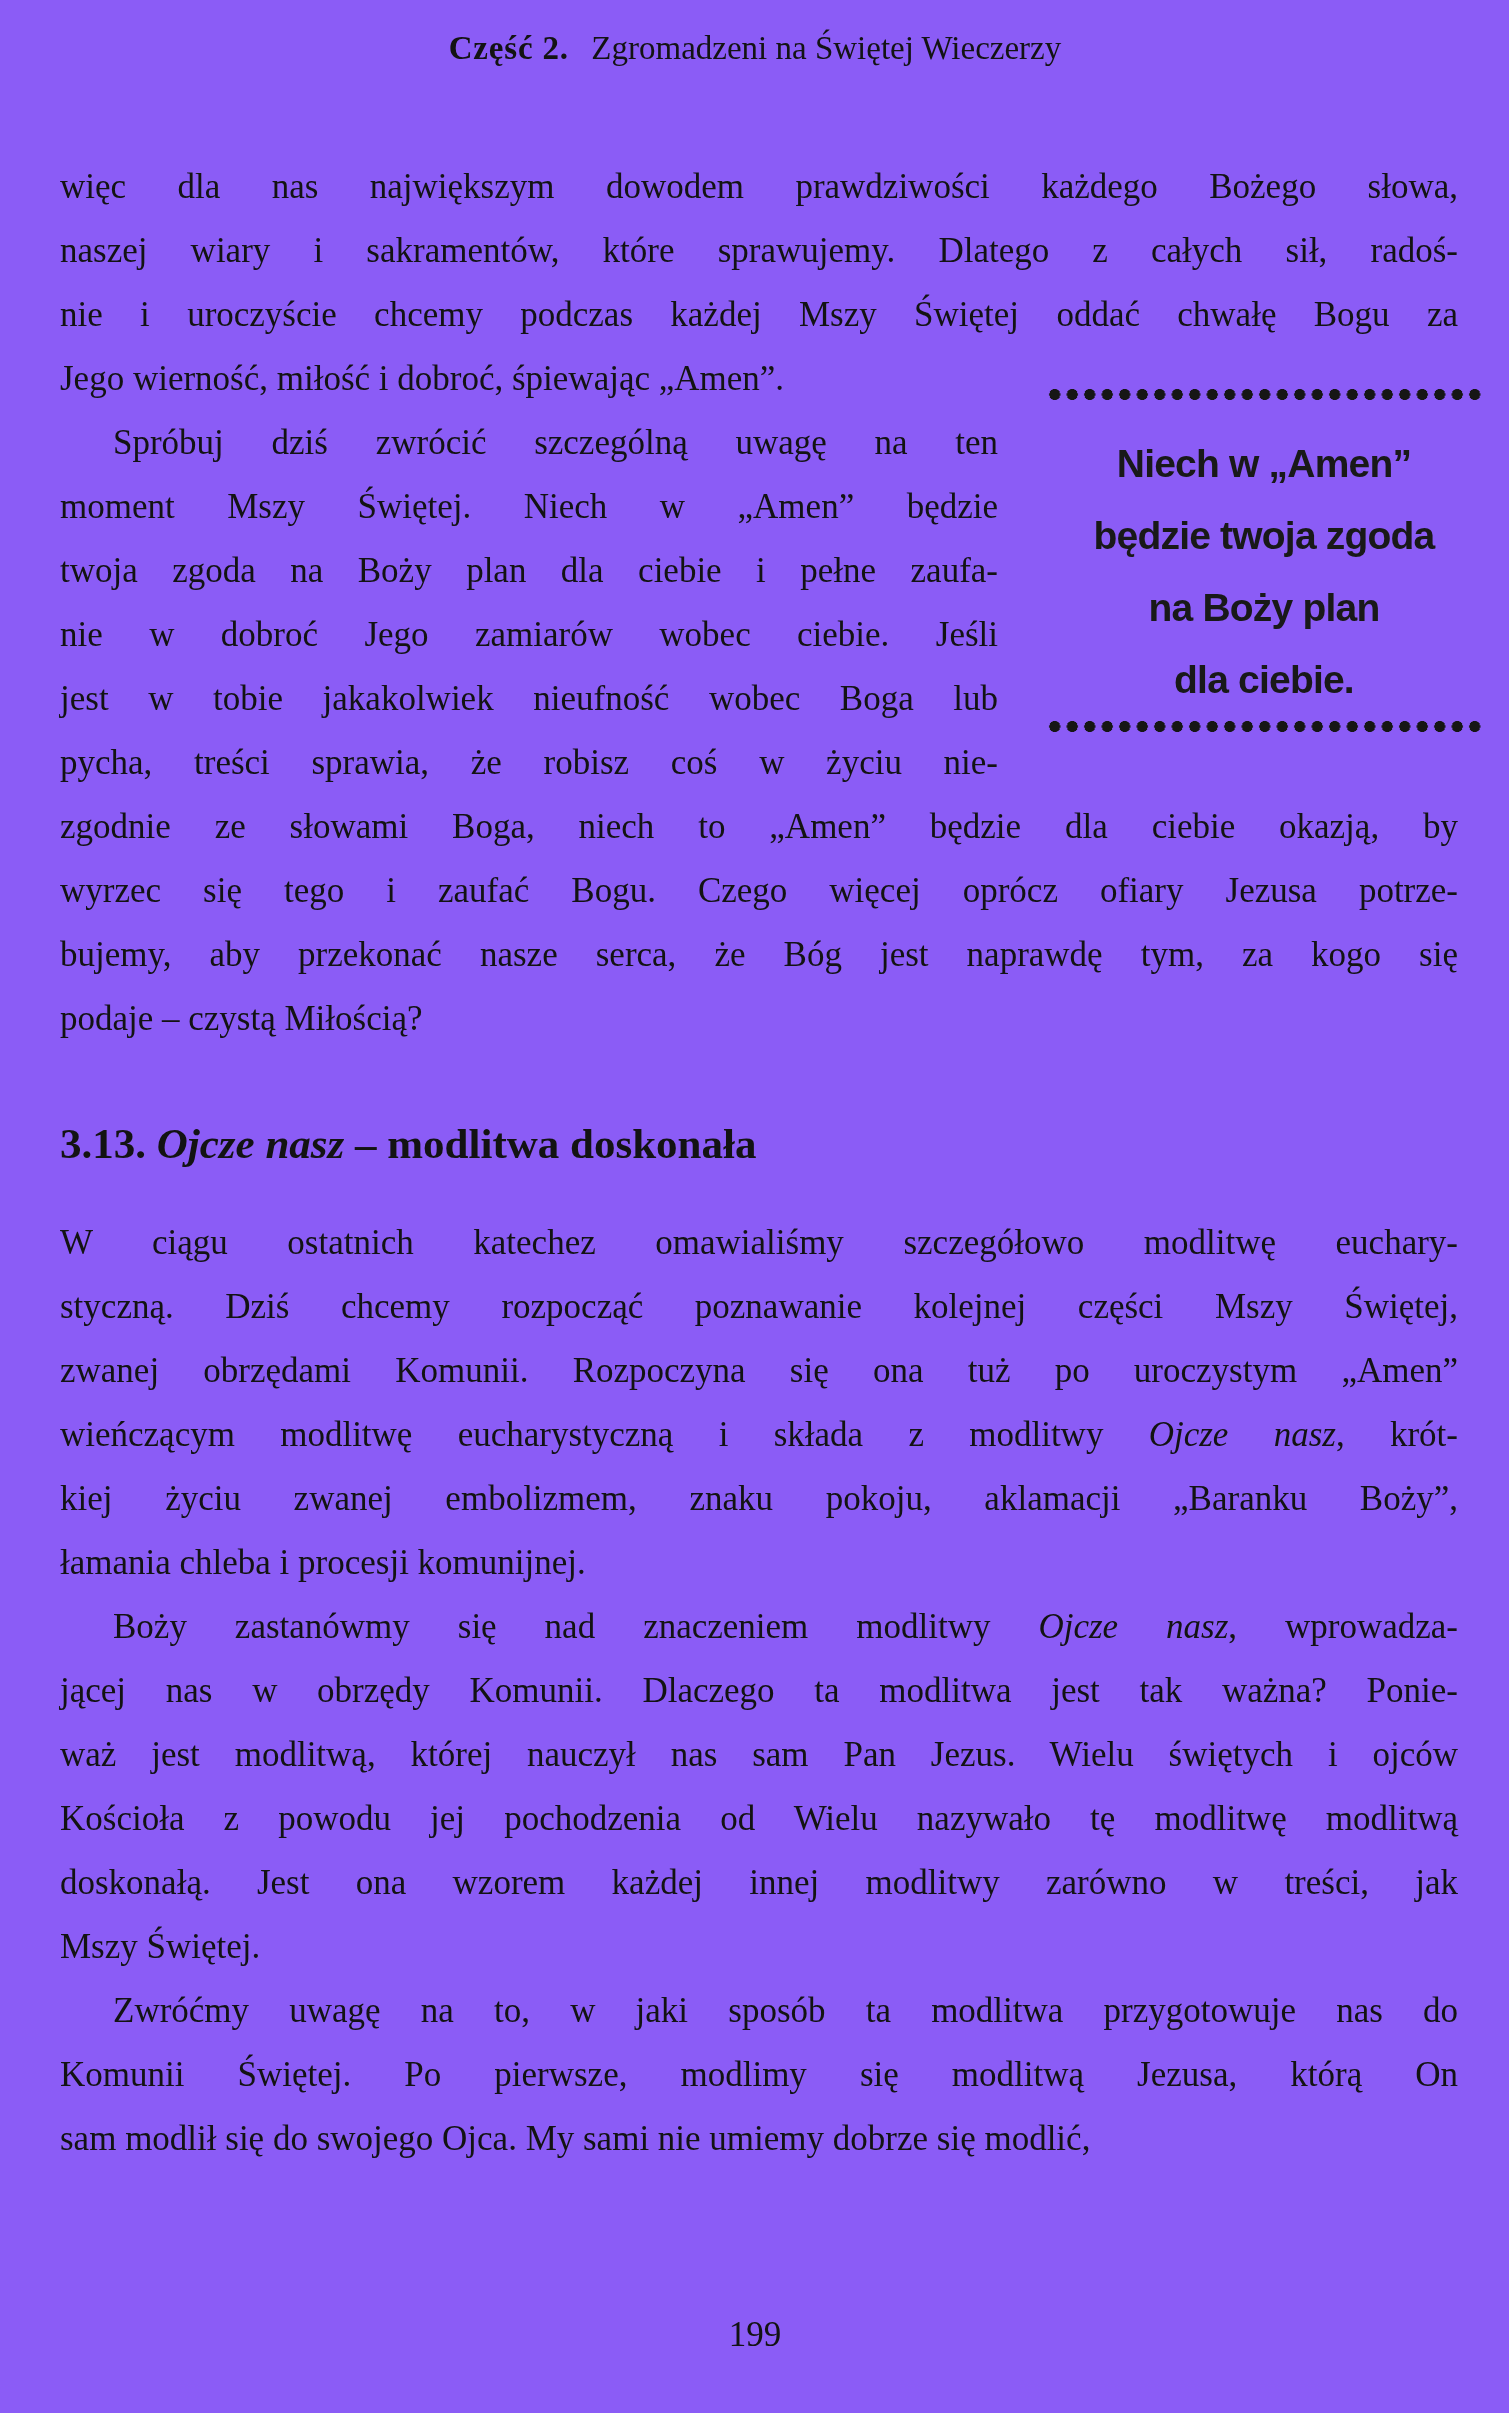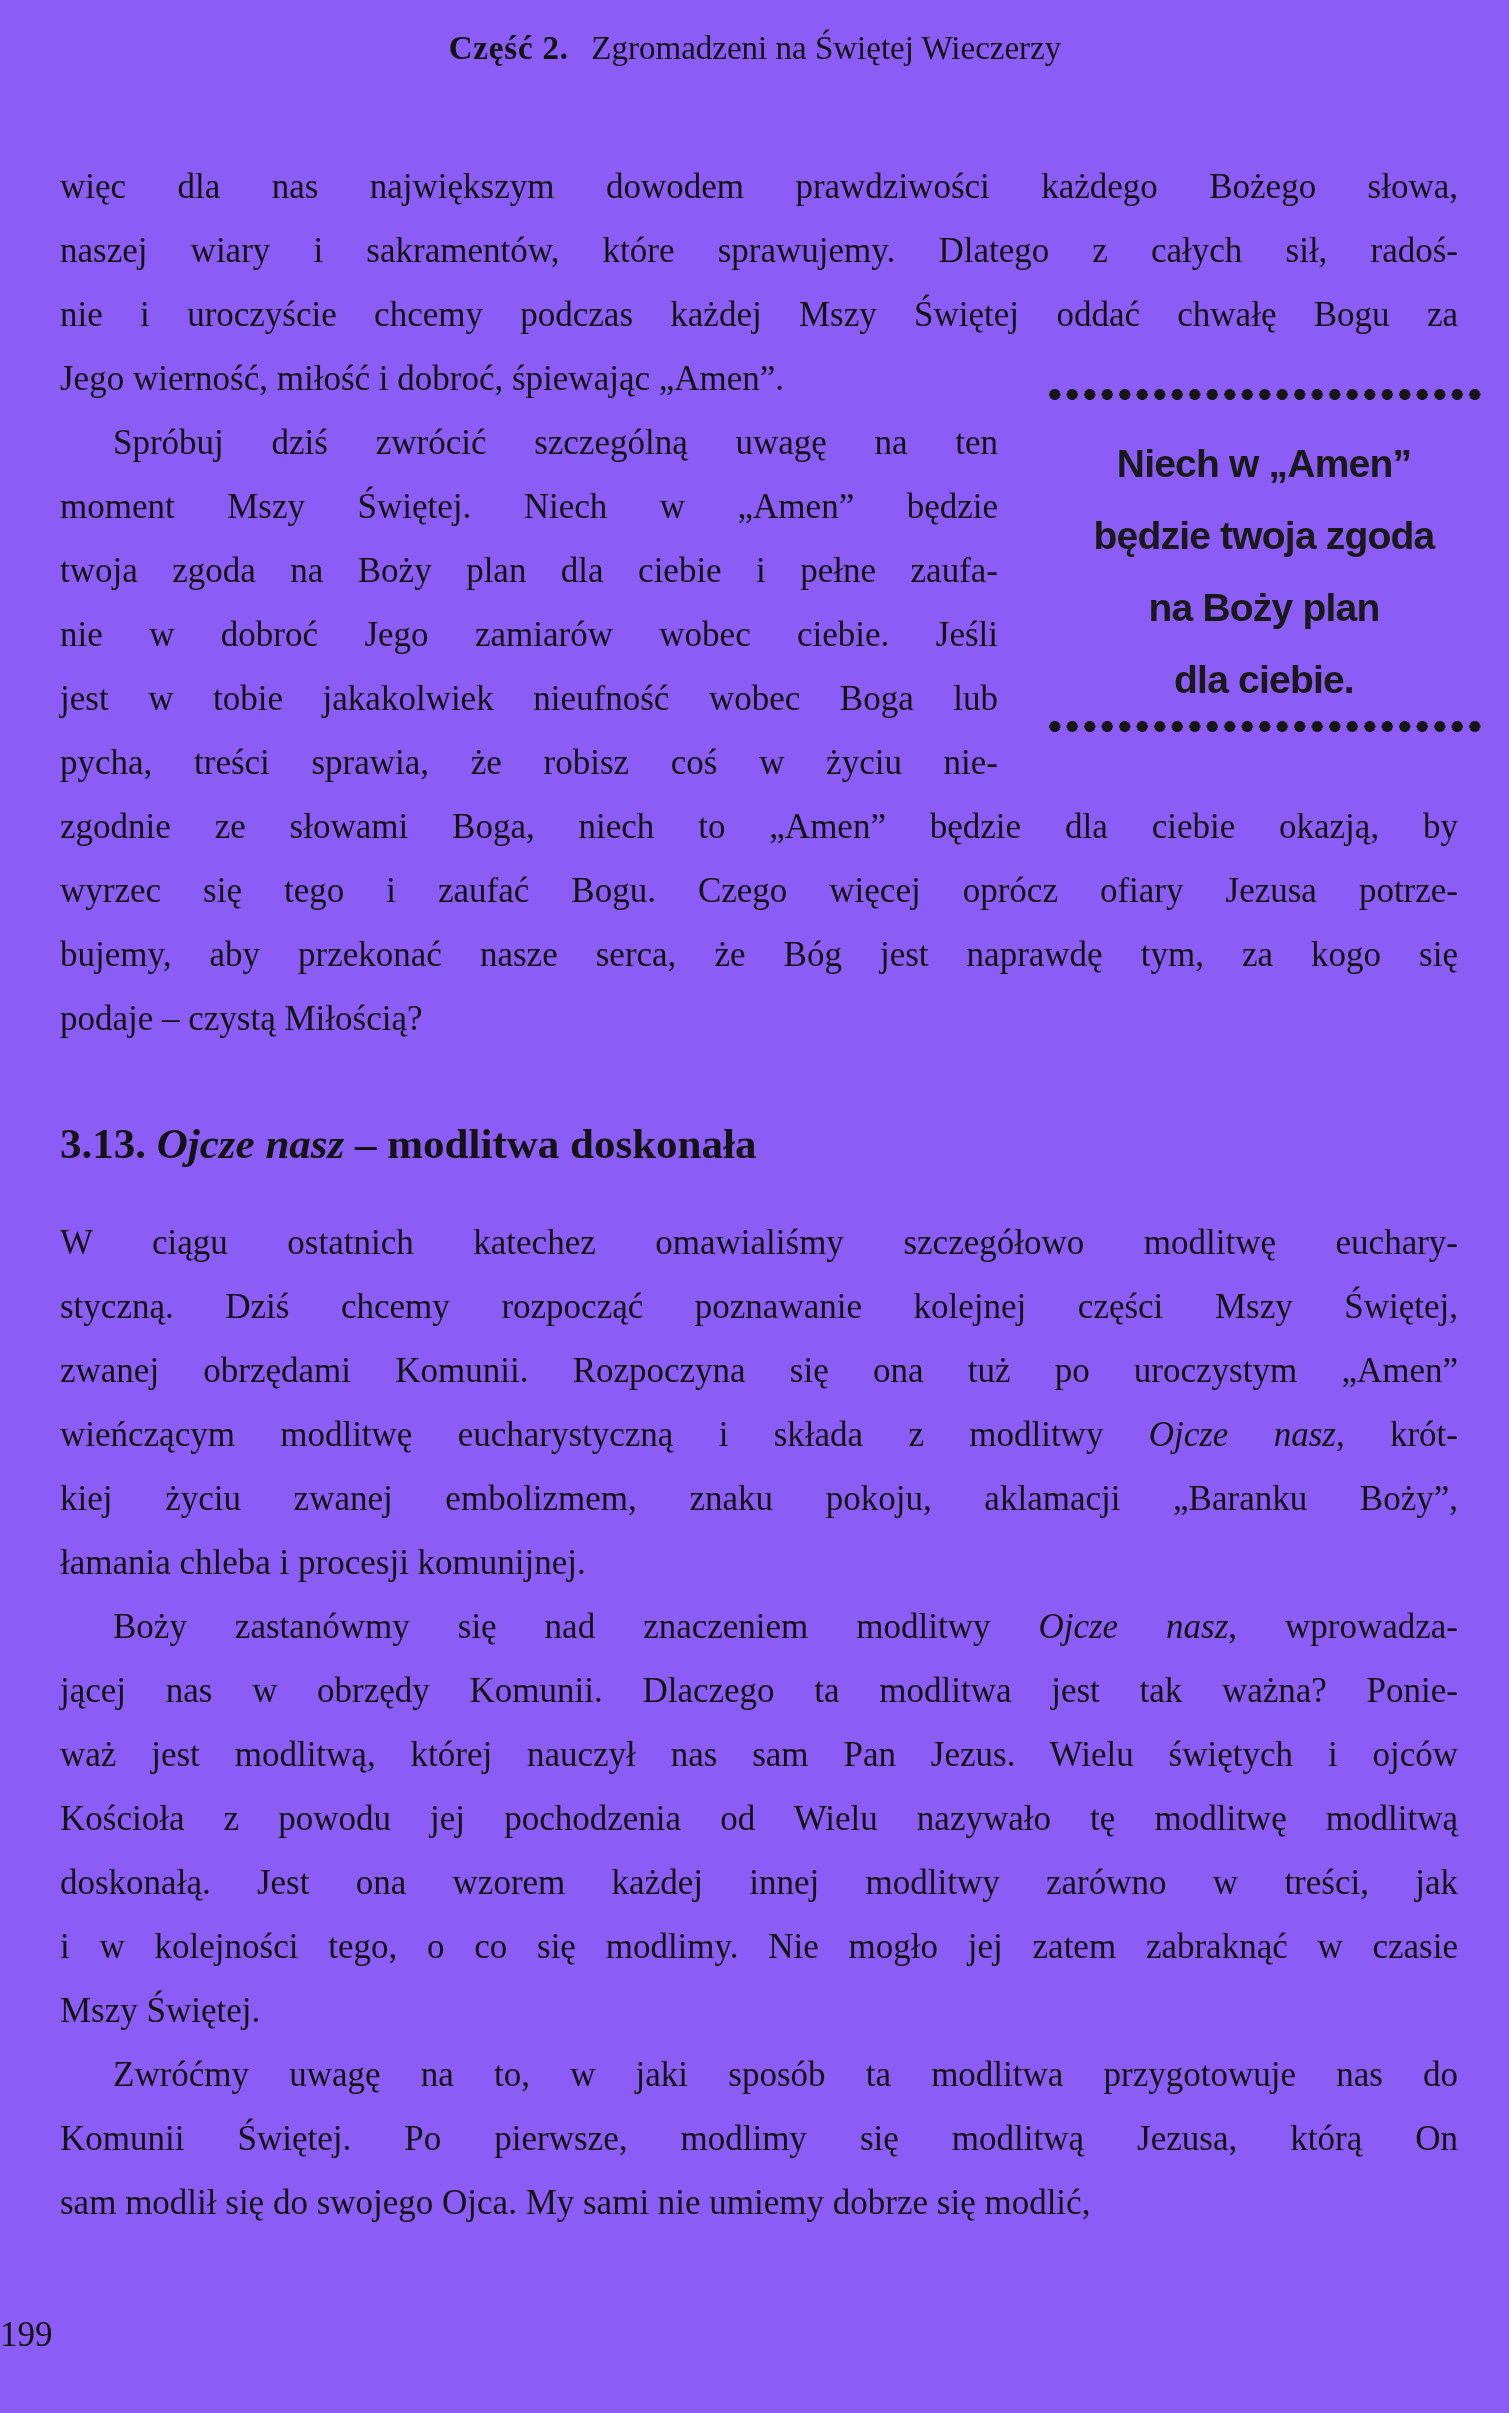--- a/index.html
+++ b/index.html
@@ -54,21 +54,21 @@
     font-weight:bold;
     font-size:39px;line-height:72px;
     text-align:center;
     letter-spacing:-0.8px;
     color:#191919;
   }
   .pq-line{height:72px;}
   
   .page-number{
     position:absolute;left:0;top:2312px;width:1510px;
-    font-size:35px;line-height:45px;
+    text-align:center;font-size:35px;line-height:45px;
   }
 </style>
 </head>
 <body>
 
 <div class="page">
 
   <div class="running-header">
     <span class="part">Część 2.</span><span>Zgromadzeni na Świętej Wieczerzy</span>
   </div>
@@ -116,21 +116,20 @@
       <div class="ln j">kiej życiu zwanej embolizmem, znaku pokoju, aklamacji „Baranku Boży”,</div>
       <div class="ln">łamania chleba i procesji komunijnej.</div>
     </div>
 
     <div>
       <div class="ln j indent"><span>Boży zastanówmy się nad znaczeniem modlitwy </span><span class="it">Ojcze nasz</span><span>, wprowadza-</span></div>
       <div class="ln j">jącej nas w obrzędy Komunii. Dlaczego ta modlitwa jest tak ważna? Ponie-</div>
       <div class="ln j">waż jest modlitwą, której nauczył nas sam Pan Jezus. Wielu świętych i ojców</div>
       <div class="ln j">Kościoła z powodu jej pochodzenia od Wielu nazywało tę modlitwę modlitwą</div>
       <div class="ln j">doskonałą. Jest ona wzorem każdej innej modlitwy zarówno w treści, jak</div>
-      <div class="ln j">i w kolejności tego, o co się modlimy. Nie mogło jej zatem zabraknąć w czasie</div>
       <div class="ln">Mszy Świętej.</div>
     </div>
 
     <div>
       <div class="ln j indent">Zwróćmy uwagę na to, w jaki sposób ta modlitwa przygotowuje nas do</div>
       <div class="ln j">Komunii Świętej. Po pierwsze, modlimy się modlitwą Jezusa, którą On</div>
       <div class="ln">sam modlił się do swojego Ojca. My sami nie umiemy dobrze się modlić,</div>
     </div>
 
   </div>

